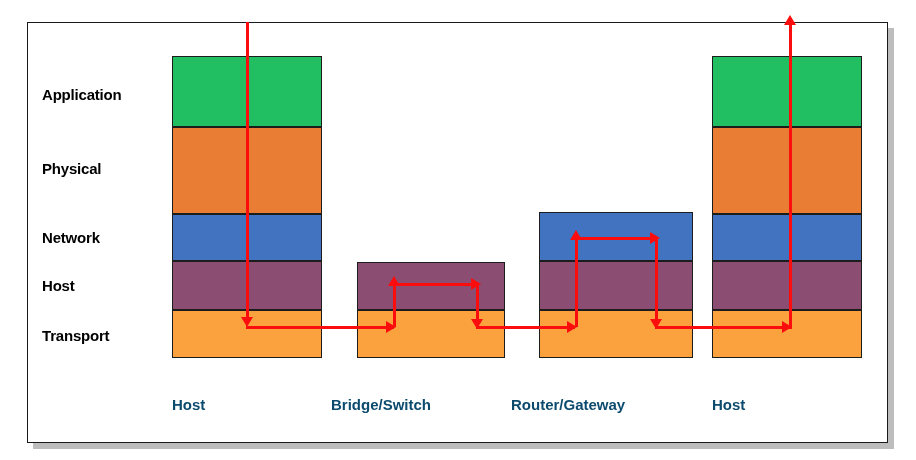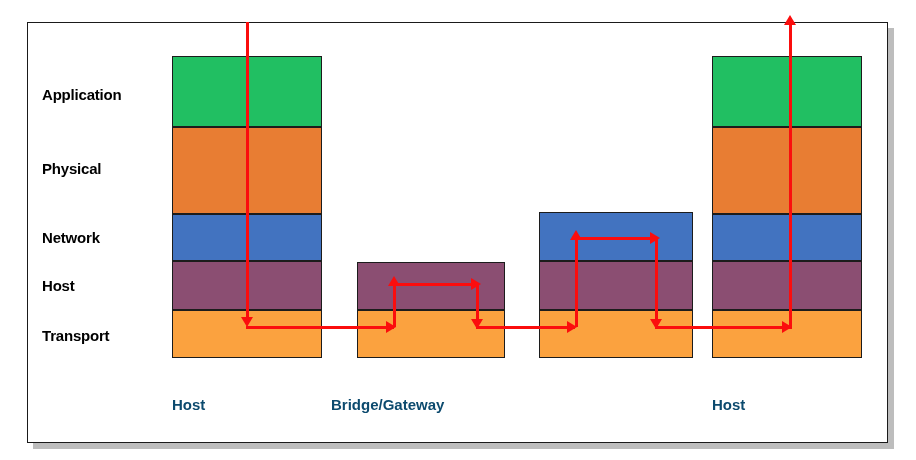--- a/index.html
+++ b/index.html
@@ -127,16 +127,17 @@
   <div class="seg seg-v" style="left:655px;top:237px;height:86px"></div>
   <div class="head head-down" style="left:650px;top:319px"></div>
 
   <div class="seg seg-h" style="left:655px;top:326px;width:135px"></div>
   <div class="head head-right" style="left:782px;top:321px"></div>
 
   <div class="seg seg-v" style="left:789px;top:22px;height:307px"></div>
   <div class="head head-up" style="left:784px;top:15px"></div>
 
   <div class="node-caption" style="left:172px;top:396px;width:150px">Host</div>
-  <div class="node-caption" style="left:331px;top:396px;width:200px">Bridge/Gateway</div>
+  <div class="node-caption" style="left:331px;top:396px;width:200px">Bridge/Switch</div>
+  <div class="node-caption" style="left:511px;top:396px;width:210px">Router/Gateway</div>
   <div class="node-caption" style="left:712px;top:396px;width:150px">Host</div>
 
 </div>
 
 </body></html>

